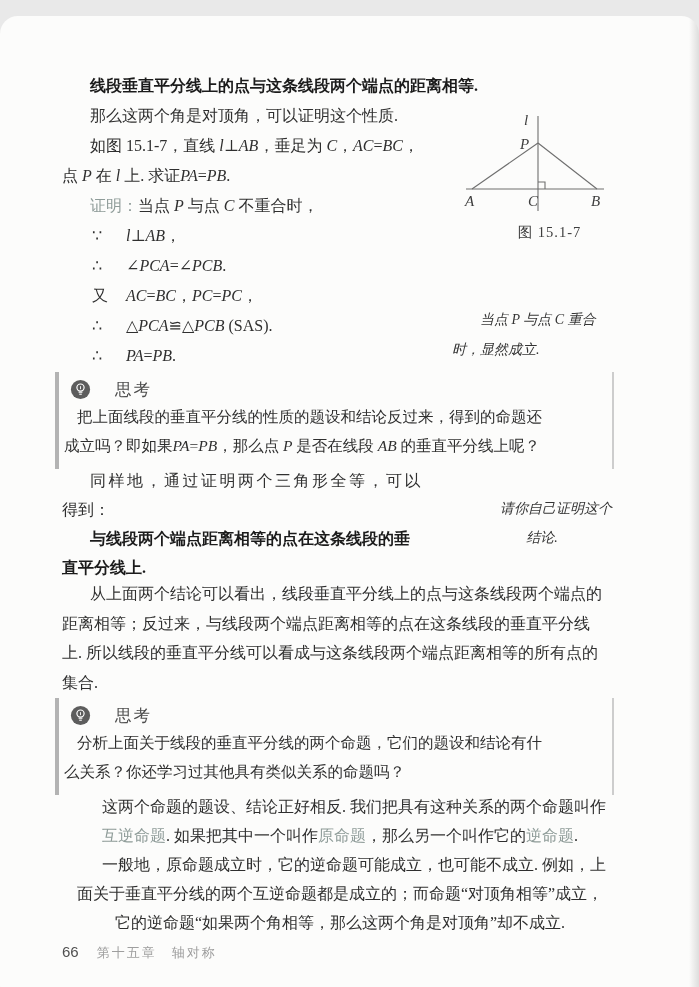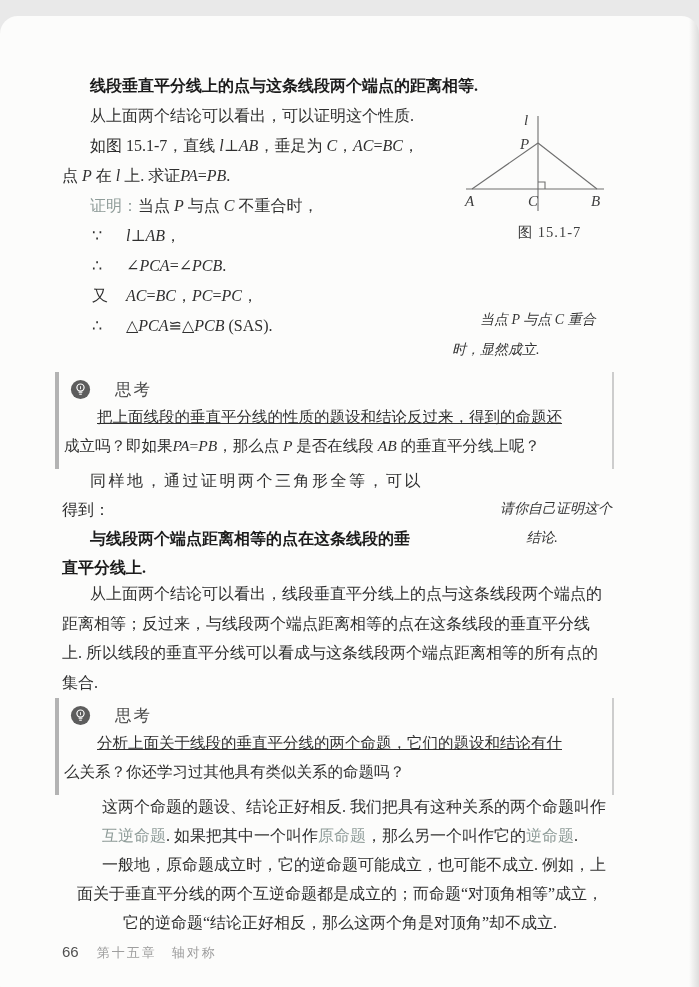--- a/index.html
+++ b/index.html
@@ -43,21 +43,21 @@
 
   .think-box { position:absolute; left:55px; width:559px;
                border-left:4px solid #b3b3b3; border-right:2px solid #cdcdcd;
                padding:4px 0 9px 0; background:transparent; }
   #think1 { top:356px; }
   #think2 { top:682px; }
   .think-head { display:flex; align-items:center; gap:24px; height:27px; padding-left:11px; }
   .think-title { font-size:16.5px; color:#4d4d4d; letter-spacing:2px; }
   .icon-wrap { width:21px; height:21px; display:inline-flex; }
   .think-line { height:28.5px; line-height:28.5px; white-space:nowrap; font-size:15.5px; }
-  .think-ind { padding-left:38px;text-decoration:underline; }
+  .think-ind { padding-left:18px; }
   .think-noind { padding-left:5px; }
 
   #para-same { position:absolute; left:62px; top:450px; width:410px; }
   #para-same .bline { height:29px; line-height:29px; }
   .sp-wide { letter-spacing:2.5px; }
 
   #para-summary { position:absolute; left:62px; top:563px; width:556px; }
   #para-summary .bline { height:29.5px; line-height:29.5px; }
 
   #para-inverse { position:absolute; left:62px; top:776px; width:556px;text-align:center; }
@@ -68,35 +68,38 @@
               font-size:15px; color:#4f4f4f; }
   .chapter { margin-left:18px; font-size:13px; color:#9e9e9e; letter-spacing:2px; }
 </style>
 </head>
 <body>
 
 <div class="page">
 
   <div id="intro">
     <div class="bline indent bold">线段垂直平分线上的点与这条线段两个端点的距离相等.</div>
-    <div class="bline indent">从上面两个结论可以看出，可以证明这个性质.</div>
+    <div class="bline indent">那么这两个角是对顶角，可以证明这个性质.</div>
     <div class="bline indent"><span class="sg-c">如图 15.1-7，直线 </span><span class="sg-m">l</span><span class="sg-r">⊥</span><span class="sg-m">AB</span><span class="sg-c">，垂足为 </span><span class="sg-m">C</span><span class="sg-c">，</span><span class="sg-m">AC</span><span class="sg-r">=</span><span class="sg-m">BC</span><span class="sg-c">，</span></div>
     <div class="bline"><span class="sg-c">点 </span><span class="sg-m">P</span><span class="sg-c"> 在 </span><span class="sg-m">l</span><span class="sg-c"> 上. 求证</span><span class="sg-m">PA</span><span class="sg-r">=</span><span class="sg-m">PB</span><span class="sg-c">.</span></div>
     <div class="bline indent"><span class="sg-k">证明：</span><span class="sg-c">当点 </span><span class="sg-m">P</span><span class="sg-c"> 与点 </span><span class="sg-m">C</span><span class="sg-c"> 不重合时，</span></div>
     <div class="proof-row">
       <span class="marker">∵</span><span><span class="sg-m">l</span><span class="sg-r">⊥</span><span class="sg-m">AB</span><span class="sg-c">，</span></span>
     </div>
     <div class="proof-row">
       <span class="marker">∴</span><span><span class="sg-r">∠</span><span class="sg-m">PCA</span><span class="sg-r">=</span><span class="sg-r">∠</span><span class="sg-m">PCB</span><span class="sg-c">.</span></span>
     </div>
     <div class="proof-row">
       <span class="marker">又</span><span><span class="sg-m">AC</span><span class="sg-r">=</span><span class="sg-m">BC</span><span class="sg-c">，</span><span class="sg-m">PC</span><span class="sg-r">=</span><span class="sg-m">PC</span><span class="sg-c">，</span></span>
     </div>
     <div class="proof-row">
       <span class="marker">∴</span><span><span class="sg-r">△</span><span class="sg-m">PCA</span><span class="sg-r">≌</span><span class="sg-r">△</span><span class="sg-m">PCB</span><span class="sg-r"> (SAS)</span><span class="sg-c">.</span></span>
+    </div>
+    <div class="proof-row">
+      <span class="marker">∴</span><span><span class="sg-m">PA</span><span class="sg-r">=</span><span class="sg-m">PB</span><span class="sg-c">.</span></span>
     </div>
   </div>
 
   <div id="figure">
     <svg width="195" height="105" viewBox="0 0 195 105">
       <g stroke="#6e6e6e" stroke-width="1.1" fill="none">
         <line x1="86" y1="8" x2="86" y2="103"></line>
         <line x1="14" y1="81" x2="152" y2="81"></line>
         <line x1="20" y1="81" x2="86" y2="35"></line>
         <line x1="86" y1="35" x2="145" y2="81"></line>
@@ -167,21 +170,21 @@
     </div>
     <div class="think-line think-ind">分析上面关于线段的垂直平分线的两个命题，它们的题设和结论有什</div>
     <div class="think-line think-noind">么关系？你还学习过其他具有类似关系的命题吗？</div>
   </div>
 
   <div id="para-inverse">
     <div class="bline indent">这两个命题的题设、结论正好相反. 我们把具有这种关系的两个命题叫作</div>
     <div class="bline"><span class="sg-k">互逆命题</span><span class="sg-c">. 如果把其中一个叫作</span><span class="sg-k">原命题</span><span class="sg-c">，那么另一个叫作它的</span><span class="sg-k">逆命题</span><span class="sg-c">.</span></div>
     <div class="bline indent">一般地，原命题成立时，它的逆命题可能成立，也可能不成立. 例如，上</div>
     <div class="bline">面关于垂直平分线的两个互逆命题都是成立的；而命题“对顶角相等”成立，</div>
-    <div class="bline">它的逆命题“结论正好相反，那么这两个角是对顶角”却不成立.</div>
+    <div class="bline">它的逆命题“如果两个角相等，那么这两个角是对顶角”却不成立.</div>
   </div>
 
   <div id="footer">
     <span class="page-num">66</span>
     <span class="chapter">第十五章　轴对称</span>
   </div>
 
 </div>
 
 </body></html>

